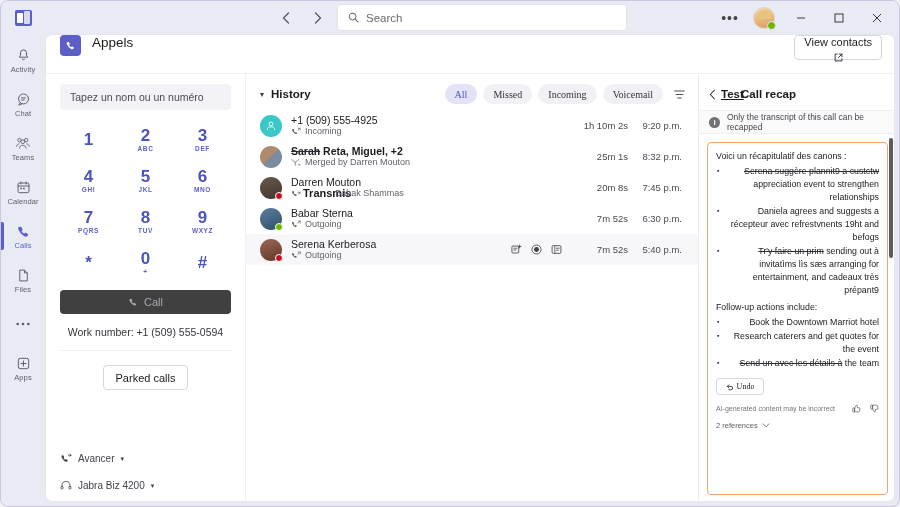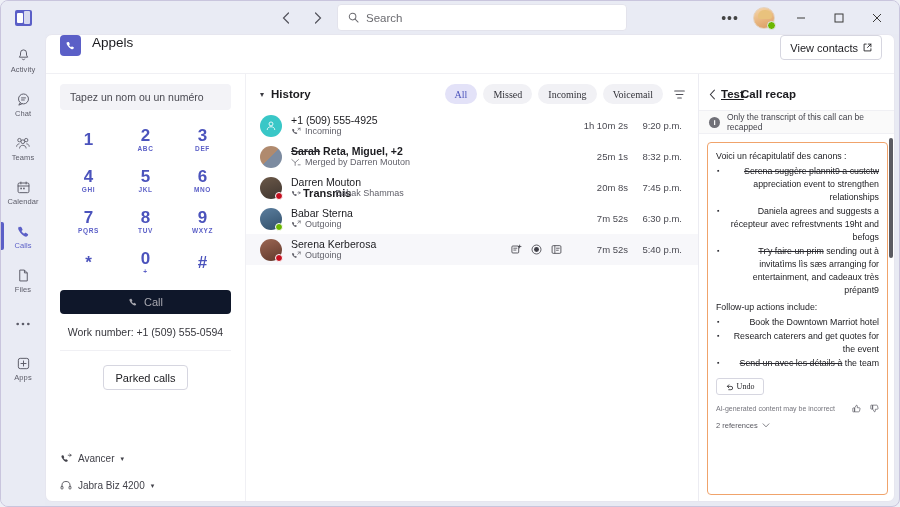--- a/index.html
+++ b/index.html
@@ -135,21 +135,21 @@
     background: #5b5fc7; color: #fff;
     display: flex; align-items: center; justify-content: center;
     font-size: 11px;
   }
   .app-title { font-size: 13.5px; color: #1b1b1f; margin-left: 11px; }
   .view-contacts {
     margin-left: auto;
     height: 25px; padding: 0 9px;
     background: #fff; border: 1px solid #d6d6e0; border-radius: 4px;
     display: flex; align-items: center; gap: 5px;
-    font-size: 11px; color: #1b1b1f; cursor: pointer;
+    font-size: 11px; color: #1b1b1f; cursor: pointer; flex-direction: column;
   }
 
   .panes { flex: 1; display: flex; min-height: 0; }
 
   
   .dial-pane {
     width: 200px; flex: 0 0 200px;
     border-right: 1px solid #f0f0f4;
     display: flex; flex-direction: column;
     padding: 10px 14px 0 14px;
@@ -166,21 +166,21 @@
   }
   .key {
     height: 39px; display: flex; flex-direction: column;
     align-items: center; justify-content: center;
     cursor: pointer; border-radius: 4px;
   }
   .key .kd { font-size: 17px; color: #4b53bc; font-weight: 600; line-height: 18px; }
   .key .kl { font-size: 6.5px; color: #5b5fc7; letter-spacing: 0.6px; line-height: 8px; font-weight: 700; }
   .call-btn {
     margin-top: 8px; height: 24px;
-    background: #0f172a; border-radius: 4px;
+    background: #404040; border-radius: 4px;
     display: flex; align-items: center; justify-content: center; gap: 6px;
     color: #a8a8b0; font-size: 11px; cursor: default;
   }
   .work-num {
     text-align: center; font-size: 10.5px; color: #36363c;
     margin-top: 12px; padding-bottom: 12px;
     border-bottom: 1px solid #f0f0f4;
   }
   .parked-wrap { display: flex; justify-content: center; margin-top: 14px; }
   .parked-btn {

